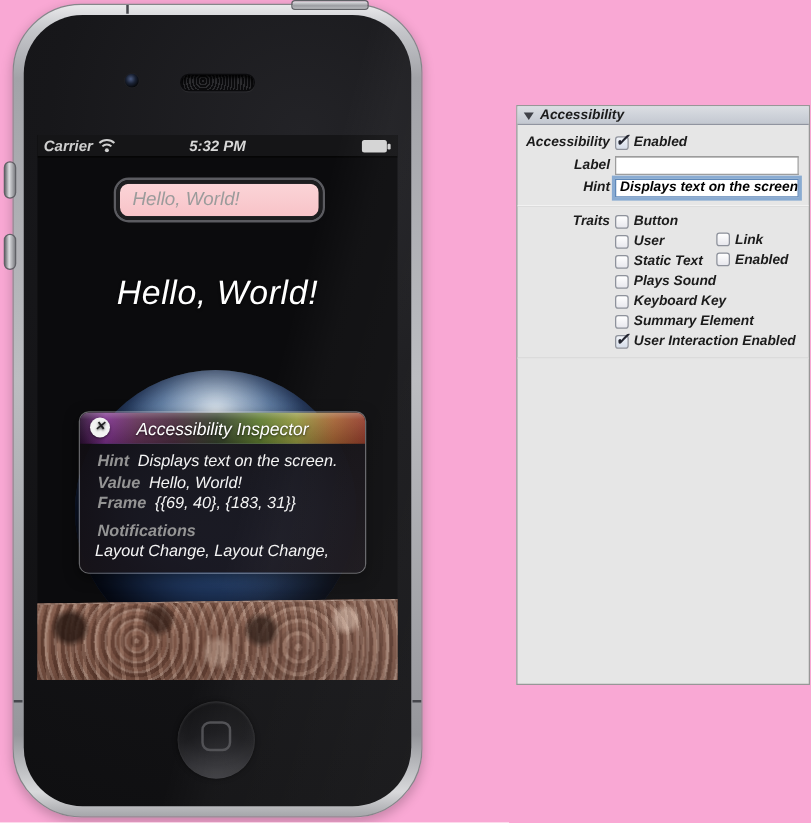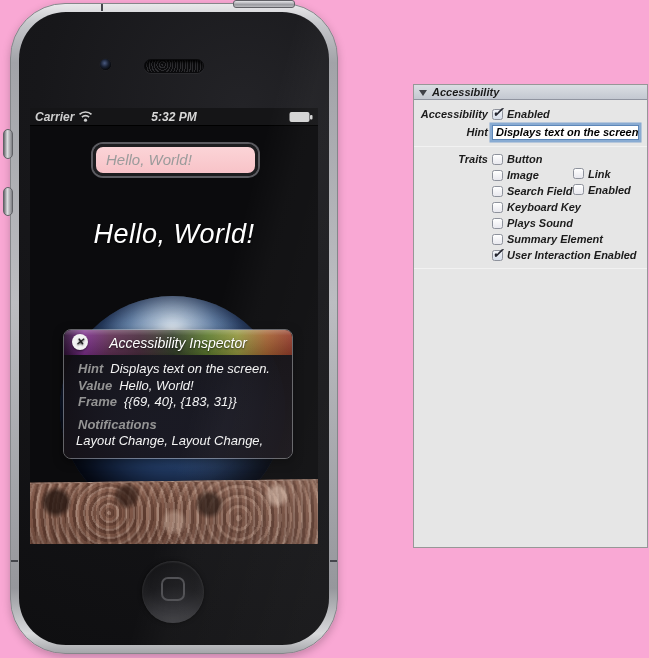--- a/index.html
+++ b/index.html
@@ -205,20 +205,24 @@
       <span data-interactable="false">Accessibility</span>
     </div>
 
     <div class="pform">
       <div class="prow" data-interactable="false">
         <span class="plabel" data-interactable="false">Accessibility</span>
         <span class="cb checked" data-interactable="true"></span>
         <span class="cblabel" data-interactable="false">Enabled</span>
       </div>
       <div class="prow" data-interactable="false">
+        <span class="plabel" data-interactable="false">Label</span>
+        <span class="tfield" data-interactable="true"></span>
+      </div>
+      <div class="prow" data-interactable="false">
         <span class="plabel" data-interactable="false">Hint</span>
         <span class="tfield focused" data-interactable="true"><span data-interactable="false">Displays text on the screen.</span></span>
       </div>
     </div>
 
     <div class="pdiv" data-interactable="false"></div>
 
     <div class="traits" data-interactable="false">
       <div class="trow">
         <span class="plabel" data-interactable="false">Traits</span>
@@ -228,46 +232,46 @@
           </span>
         <span class="cbcell c2">
             <span class="cb" data-interactable="true"></span>
             <span class="cblabel" data-interactable="false">Link</span>
           </span>
       </div>
       <div class="trow">
         <span class="plabel"></span>
         <span class="cbcell c1">
             <span class="cb" data-interactable="true"></span>
-            <span class="cblabel" data-interactable="false">Image</span>
+            <span class="cblabel" data-interactable="false">User</span>
           </span>
         <span class="cbcell c2">
             <span class="cb" data-interactable="true"></span>
             <span class="cblabel" data-interactable="false">Enabled</span>
           </span>
       </div>
       <div class="trow">
         <span class="plabel"></span>
         <span class="cbcell c1">
             <span class="cb" data-interactable="true"></span>
-            <span class="cblabel" data-interactable="false">Search Field</span>
+            <span class="cblabel" data-interactable="false">Static Text</span>
+          </span>
+      </div>
+      <div class="trow">
+        <span class="plabel"></span>
+        <span class="cbcell c1">
+            <span class="cb" data-interactable="true"></span>
+            <span class="cblabel" data-interactable="false">Plays Sound</span>
           </span>
       </div>
       <div class="trow">
         <span class="plabel"></span>
         <span class="cbcell c1">
             <span class="cb" data-interactable="true"></span>
             <span class="cblabel" data-interactable="false">Keyboard Key</span>
-          </span>
-      </div>
-      <div class="trow">
-        <span class="plabel"></span>
-        <span class="cbcell c1">
-            <span class="cb" data-interactable="true"></span>
-            <span class="cblabel" data-interactable="false">Plays Sound</span>
           </span>
       </div>
       <div class="trow">
         <span class="plabel"></span>
         <span class="cbcell c1">
             <span class="cb" data-interactable="true"></span>
             <span class="cblabel" data-interactable="false">Summary Element</span>
           </span>
       </div>
       <div class="trow">

